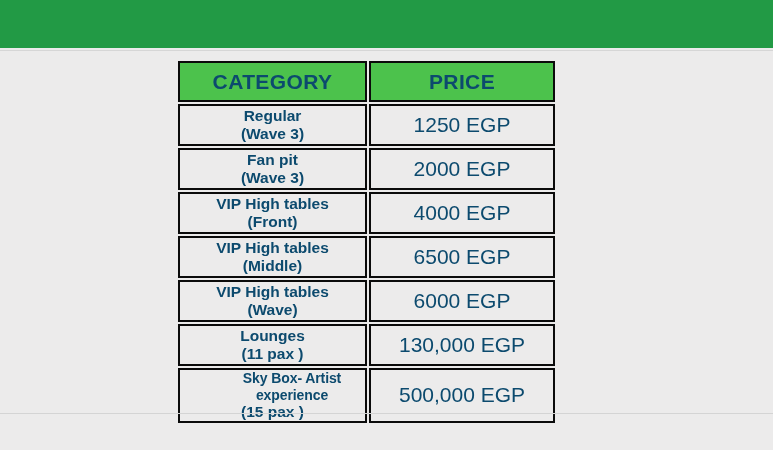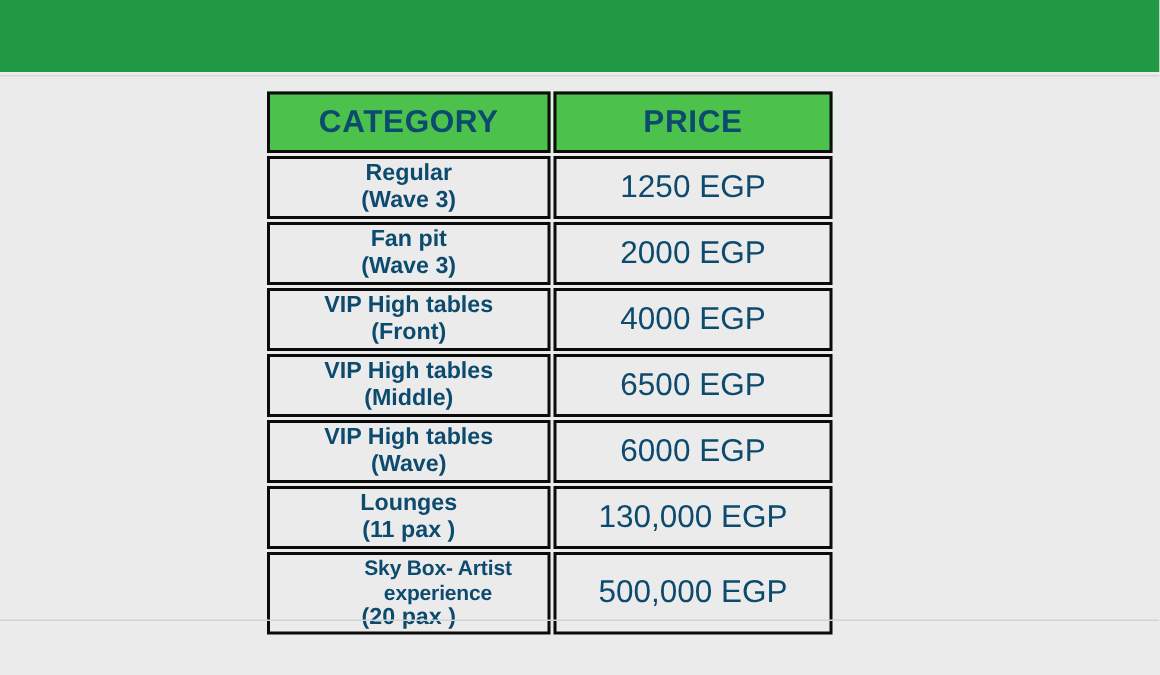--- a/index.html
+++ b/index.html
@@ -150,20 +150,20 @@
     <tr>
       <td class="category-cell">
         <span class="cell-line line-1">Lounges</span>
         <span class="cell-line line-2">(11 pax )</span>
       </td>
       <td class="price-cell">130,000 EGP</td>
     </tr>
     <tr>
       <td class="category-cell tight">
         <span class="cell-line line-1">Sky Box- Artist experience</span>
-        <span class="cell-line line-2">(20 pax )</span>
+        <span class="cell-line line-2">(15 pax )</span>
       </td>
       <td class="price-cell">500,000 EGP</td>
     </tr>
   </tbody>
 </table>
 
 <div id="bottom-divider"></div>
 
 </body></html>

